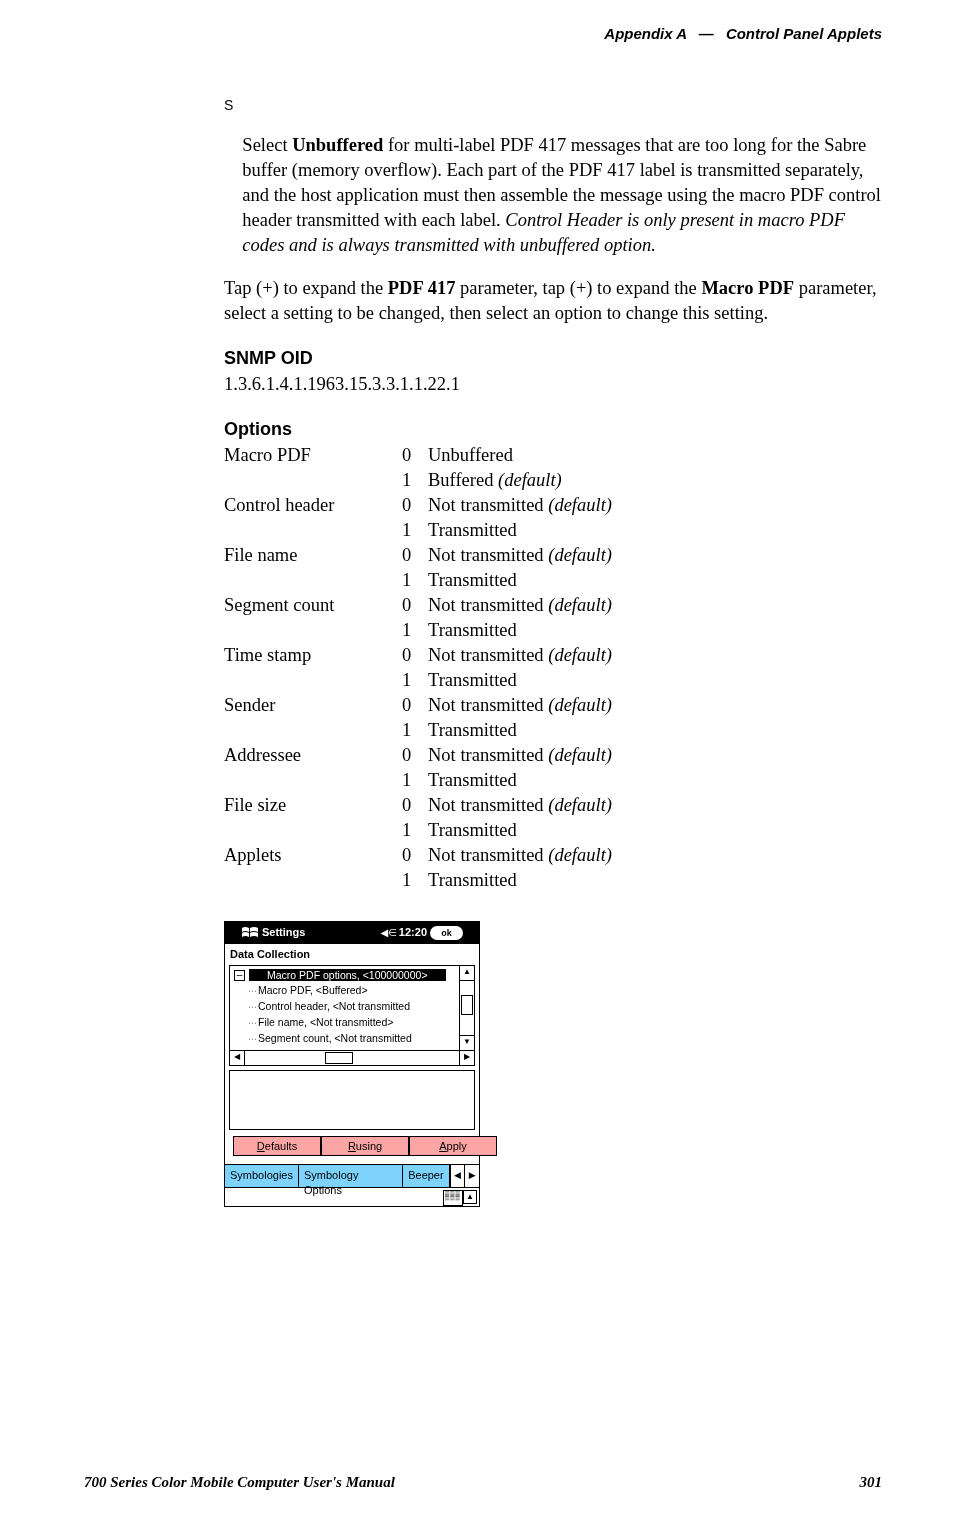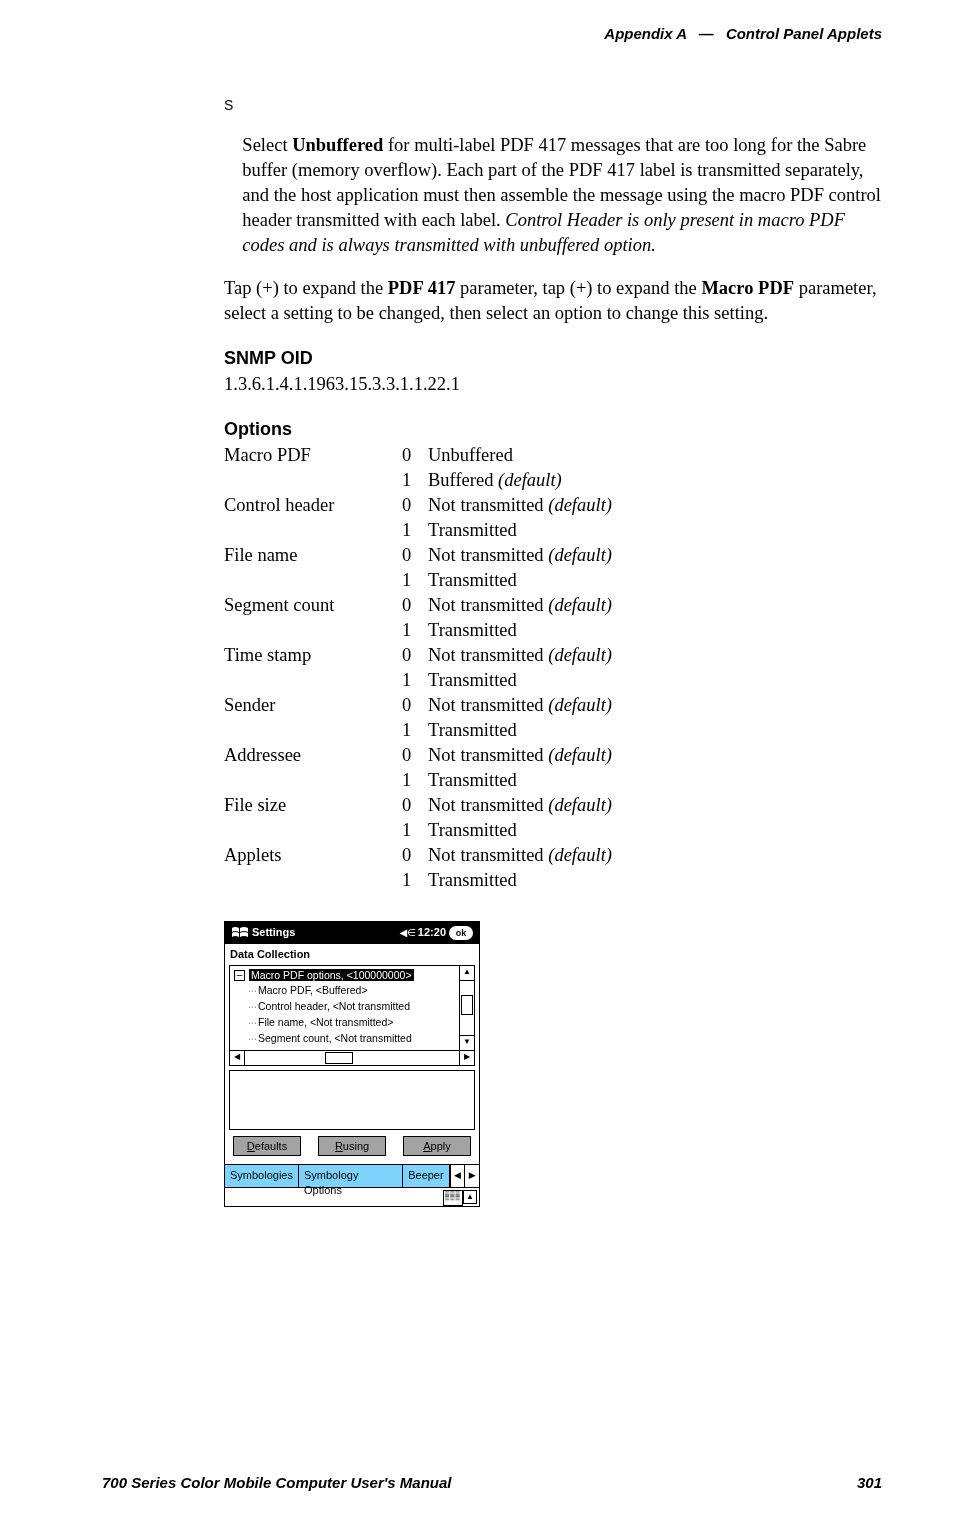--- a/index.html
+++ b/index.html
@@ -74,34 +74,34 @@
     font-size: 11px;
     background: #fff;
     box-sizing: border-box;
   }
   .titlebar {
     background: #000;
     color: #fff;
     display: flex;
     align-items: center;
     height: 22px;
-    padding: 0 6px;
+    padding: 0 16px;
   }
   .titlebar .winicon {
     width: 18px; height: 16px;
     margin-right: 3px;
     position: relative;
   }
   .titlebar .winicon svg { display: block; }
   .titlebar .title { font-weight: bold; flex: 1; }
   .titlebar .sound { font-size: 10px; margin-right: 2px; }
   .titlebar .time { font-weight: bold; font-size: 11px; margin-right: 3px;}
   .titlebar .ok {
     background: #fff; color: #000; border-radius: 8px;
-    width: 24px; height: 14px; text-align: center;
+    width: 33px; height: 14px; text-align: center;
     font-weight: bold; font-size: 9px; line-height: 14px;
   }
   .dc-title {
     font-weight: bold;
     font-size: 11px;
     padding: 3px 5px 3px 5px;
   }
   .treepane {
     position: relative;
     margin: 0 4px;
@@ -114,21 +114,21 @@
   .treebody {
     flex: 1;
     padding: 2px 0 0 4px;
     font-size: 10.5px;
     line-height: 15px;
     position: relative;
     overflow: hidden;
   }
   .treebody .row { white-space: nowrap; }
   .treebody .sel {
-    background: #000; color: #fff; padding: 0 2px; margin-top: 40px;
+    background: #000; color: #fff; padding: 0 18px; margin-top: 40px;
   }
   .minus {
     display: inline-block;
     width: 9px; height: 9px;
     border: 1px solid #000;
     line-height: 7px;
     text-align: center;
     font-size: 10px;
     margin-right: 4px;
     vertical-align: 1px;
@@ -178,23 +178,23 @@
     border: 1px solid #000;
     height: 58px;
   }
   .btnrow {
     display: flex;
     justify-content: space-between;
     padding: 0 8px 8px 8px;
   }
   .pbtn {
     border: 1px solid #000;
-    padding: 2px 4px;
+    padding: 2px 14px;
     font-size: 11px;
-    background: #a3a3a3;
+    background: #fca5a5;
     min-width: 58px;
     text-align: center;
   }
   .pbtn .ul { text-decoration: underline; }
   .tabbar {
     border-top: 1px solid #000;
     display: flex;
     align-items: stretch;
     height: 22px;
     font-size: 11px;
@@ -221,25 +221,25 @@
     letter-spacing: 1px;
   }
   .siprow .up {
     position:absolute; right:2px; top:2px;
     width:12px; height:12px; border:1px solid #000;
     font-size:8px; text-align:center; line-height:11px;
   }
   .footer {
     position: absolute;
     bottom: 30px;
-    left: 102px;
+    left: 84px;
     right: 90px;
     display: flex;
     justify-content: space-between;
-    font-family: Liberation Sans, sans-serif;
+    font-family: Liberation Serif, serif;
     font-style: italic;
     font-weight: bold;
     font-size: 15px;
     text-align: center;
   }
 </style>
 </head>
 <body>
 
 <div class="page">

